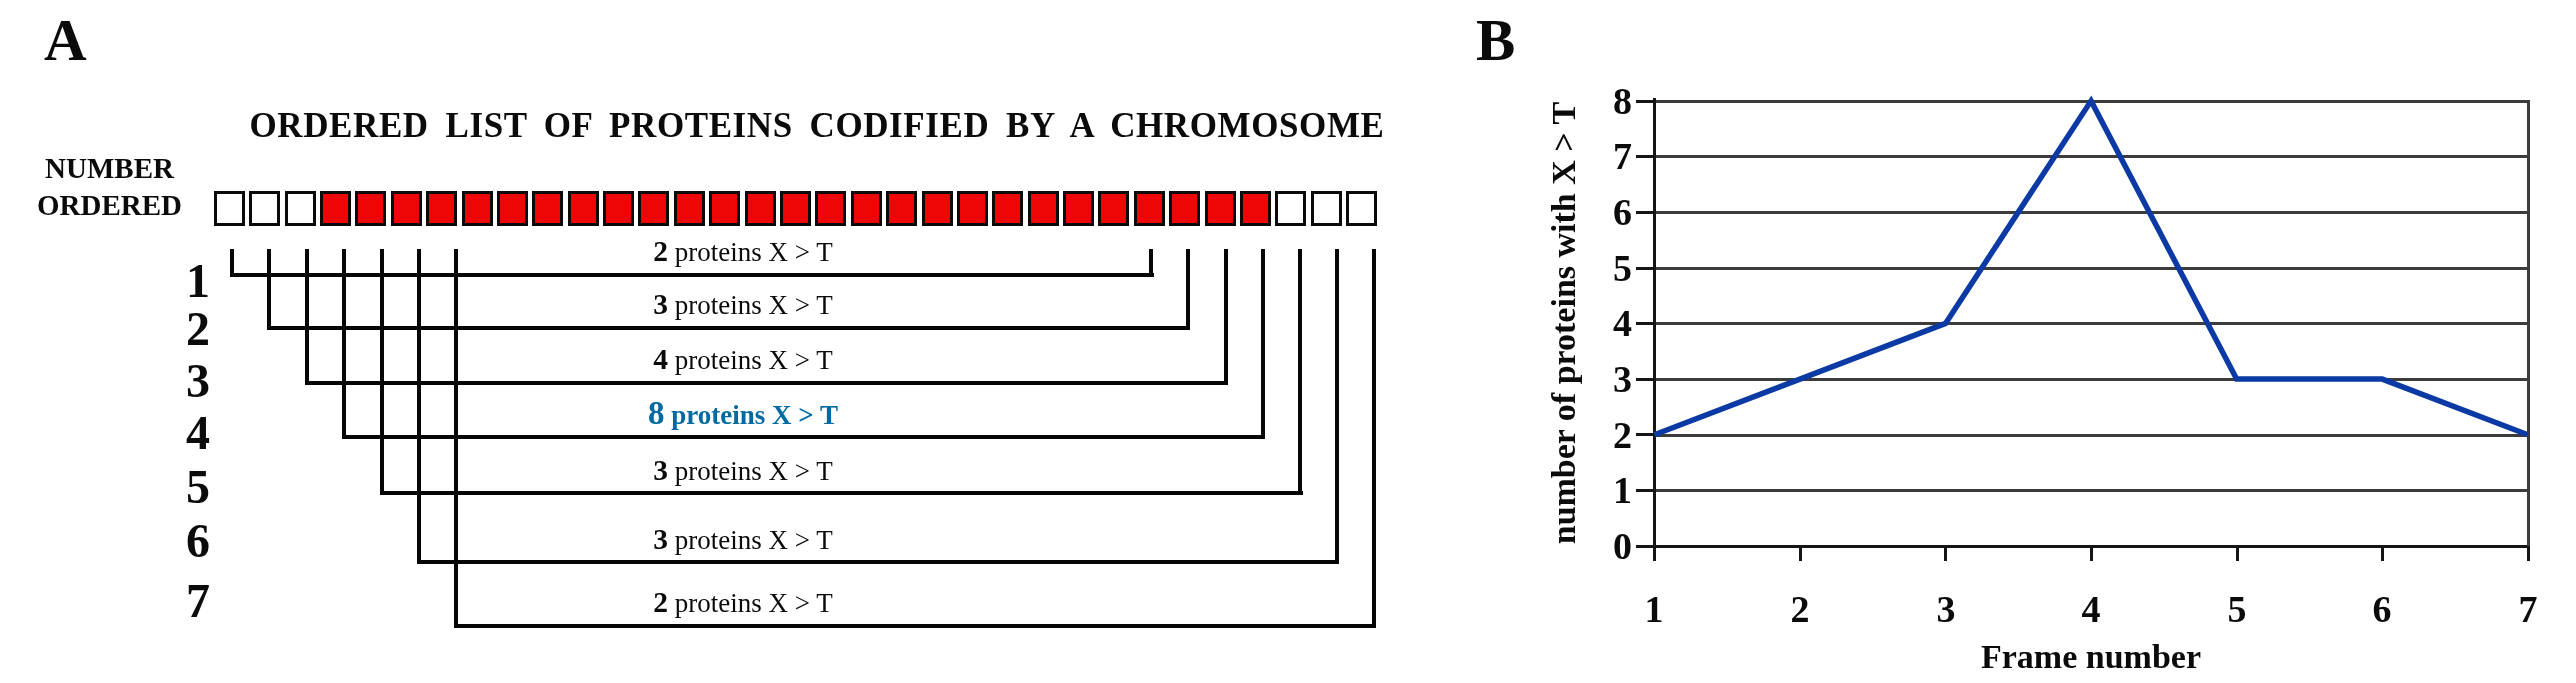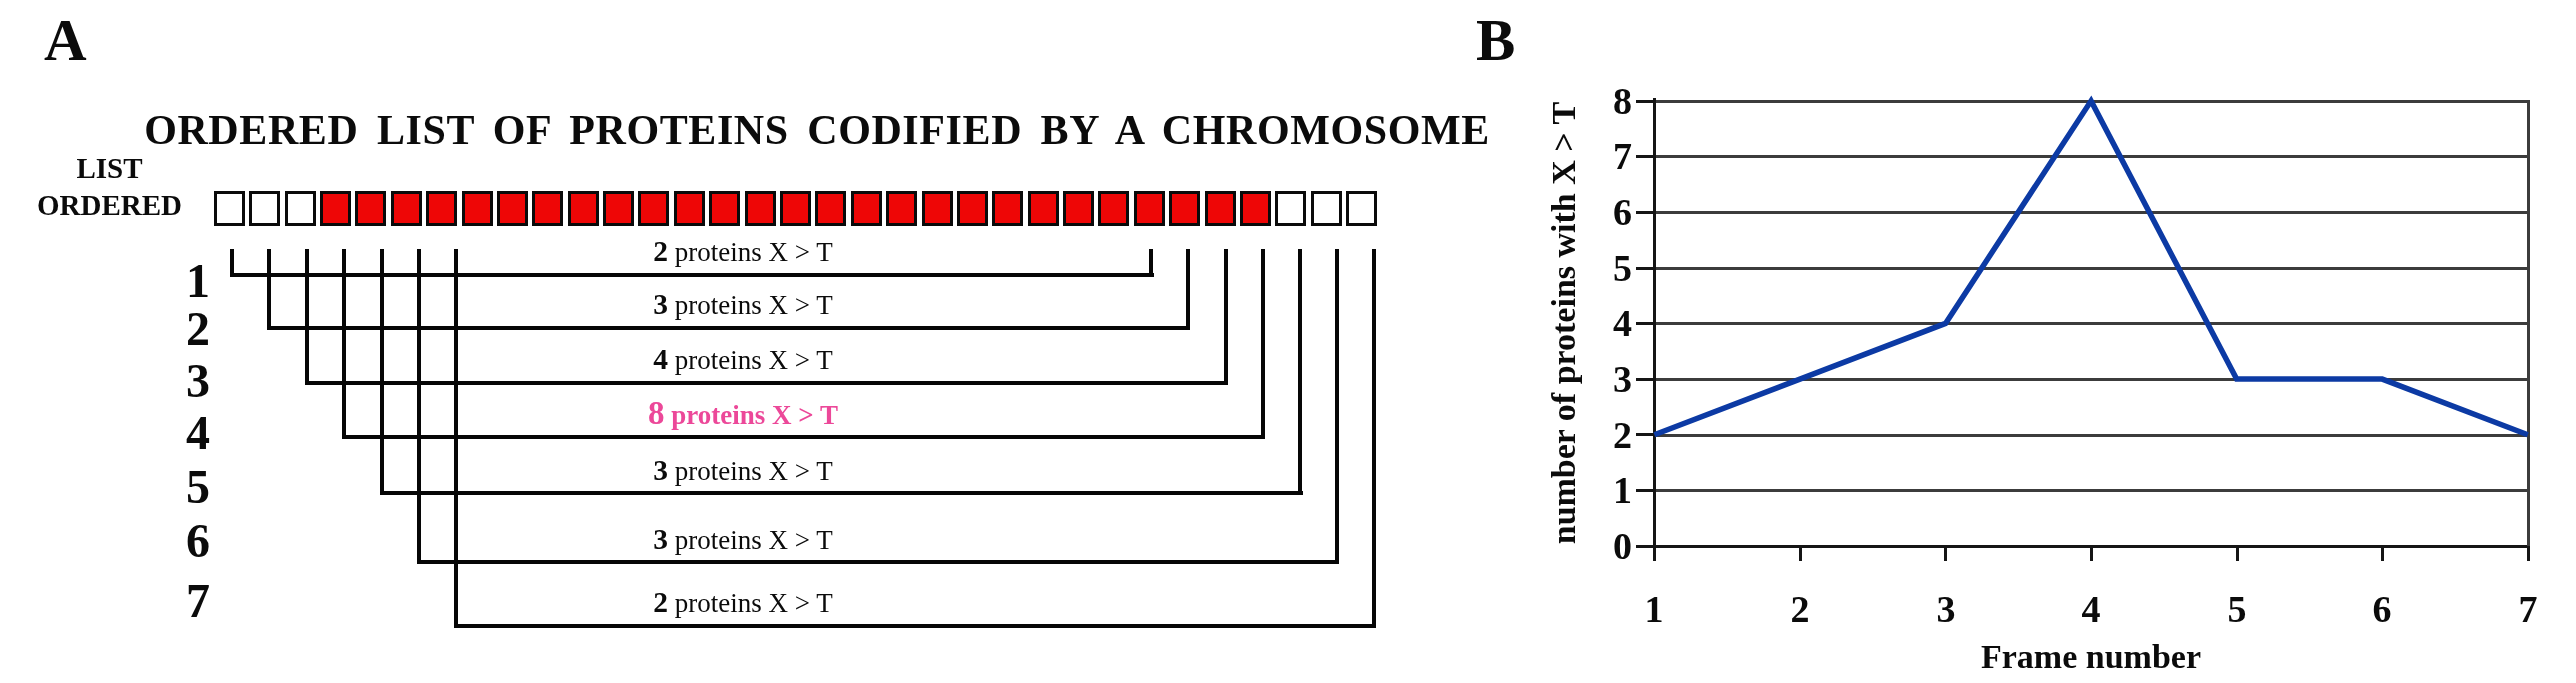--- a/index.html
+++ b/index.html
@@ -1,20 +1,20 @@
 <!DOCTYPE html>
 <html style="font-size:9.8px"><head>
 <meta charset="utf-8">
 <style>
   html,body{margin:0;padding:0;background:#ffffff;}
   body{width:2576px;height:683px;position:relative;overflow:hidden;
        font-family:"Liberation Serif","DejaVu Serif",serif;color:#0b0b0b;}
   .abs{position:absolute;}
   .big-label{font-size:59px;font-weight:bold;line-height:1;}
-  .a-title{font-size:42px;font-weight:bold;letter-spacing:0.6px;word-spacing:7.4px;white-space:nowrap;
+  .a-title{font-size:35px;font-weight:bold;letter-spacing:0.6px;word-spacing:7.4px;white-space:nowrap;
            transform:translateX(-50%);}
   .frame-heading{font-size:29px;font-weight:bold;line-height:37px;text-align:center;width:160px;}
   .sq{position:absolute;box-sizing:border-box;border:3.7px solid #0a0a0a;}
   .vline,.hline{position:absolute;background:#060606;}
   .frame-digit{position:absolute;font-size:48px;font-weight:bold;line-height:1;transform:translate(-50%,-50%);}
   .frame-label{position:absolute;font-size:27px;line-height:29.5px;white-space:nowrap;transform:translateX(-50%);}
   .frame-label b{font-size:29.5px;}
   .frame-label.hl{font-weight:bold;}
   .frame-label.hl b{font-size:33px;}
   .gridline{position:absolute;height:2.5px;}
@@ -31,21 +31,21 @@
 <body>
 
 <div class="abs" style="left:0;top:0;width:2576px;height:683px;">
 
   <section>
     <div class="abs big-label" style="left:44px;top:11px;">A</div>
 
     <div class="abs a-title" style="left:817px;top:106px;">ORDERED LIST OF PROTEINS CODIFIED BY A CHROMOSOME</div>
 
     <div class="abs frame-heading" style="left:29.5px;top:150px;">
-      <div>LIST</div>
+      <div>NUMBER</div>
       <div>ORDERED</div>
     </div>
 
     <div id="squares">
         <div class="sq" style="left: 214px; top: 191px; width: 31px; height: 35px; border-color: rgb(10, 10, 10); background: rgb(255, 255, 255);"></div>
         <div class="sq" style="left: 249px; top: 191px; width: 31px; height: 35px; border-color: rgb(10, 10, 10); background: rgb(255, 255, 255);"></div>
         <div class="sq" style="left: 285px; top: 191px; width: 31px; height: 35px; border-color: rgb(10, 10, 10); background: rgb(255, 255, 255);"></div>
         <div class="sq" style="left: 320px; top: 191px; width: 31px; height: 35px; border-color: rgb(10, 10, 10); background: rgb(238, 6, 6);"></div>
         <div class="sq" style="left: 355px; top: 191px; width: 31px; height: 35px; border-color: rgb(10, 10, 10); background: rgb(238, 6, 6);"></div>
         <div class="sq" style="left: 391px; top: 191px; width: 31px; height: 35px; border-color: rgb(10, 10, 10); background: rgb(238, 6, 6);"></div>
@@ -90,21 +90,21 @@
         <div class="frame-label" style="left: 743px; top: 290px;"><b>3</b> proteins X &gt; T</div>
         <div class="vline" style="left: 305px; top: 249px; width: 4.3px; height: 136px; background: rgb(6, 6, 6);"></div>
         <div class="vline" style="left: 1224px; top: 249px; width: 4.3px; height: 136px; background: rgb(6, 6, 6);"></div>
         <div class="hline" style="left: 305px; top: 381px; width: 923px; height: 4.3px; background: rgb(6, 6, 6);"></div>
         <div class="frame-digit" style="left: 198px; top: 381px;">3</div>
         <div class="frame-label" style="left: 743px; top: 345px;"><b>4</b> proteins X &gt; T</div>
         <div class="vline" style="left: 342px; top: 249px; width: 4.3px; height: 190px; background: rgb(6, 6, 6);"></div>
         <div class="vline" style="left: 1261px; top: 249px; width: 4.3px; height: 190px; background: rgb(6, 6, 6);"></div>
         <div class="hline" style="left: 342px; top: 435px; width: 923px; height: 4.3px; background: rgb(6, 6, 6);"></div>
         <div class="frame-digit" style="left: 198px; top: 433px;">4</div>
-        <div class="frame-label hl" style="left: 743px; top: 399px; color: #ec4899;"><b>8</b> proteins X &gt; T</div>
+        <div class="frame-label hl" style="left: 743px; top: 399px; color: #0369a1;"><b>8</b> proteins X &gt; T</div>
         <div class="vline" style="left: 380px; top: 249px; width: 4.3px; height: 246px; background: rgb(6, 6, 6);"></div>
         <div class="vline" style="left: 1298px; top: 249px; width: 4.3px; height: 246px; background: rgb(6, 6, 6);"></div>
         <div class="hline" style="left: 380px; top: 491px; width: 923px; height: 4.3px; background: rgb(6, 6, 6);"></div>
         <div class="frame-digit" style="left: 198px; top: 487px;">5</div>
         <div class="frame-label" style="left: 743px; top: 456px;"><b>3</b> proteins X &gt; T</div>
         <div class="vline" style="left: 417px; top: 249px; width: 4.3px; height: 315px; background: rgb(6, 6, 6);"></div>
         <div class="vline" style="left: 1335px; top: 249px; width: 4.3px; height: 315px; background: rgb(6, 6, 6);"></div>
         <div class="hline" style="left: 417px; top: 560px; width: 922px; height: 4.3px; background: rgb(6, 6, 6);"></div>
         <div class="frame-digit" style="left: 198px; top: 541px;">6</div>
         <div class="frame-label" style="left: 743px; top: 525px;"><b>3</b> proteins X &gt; T</div>

